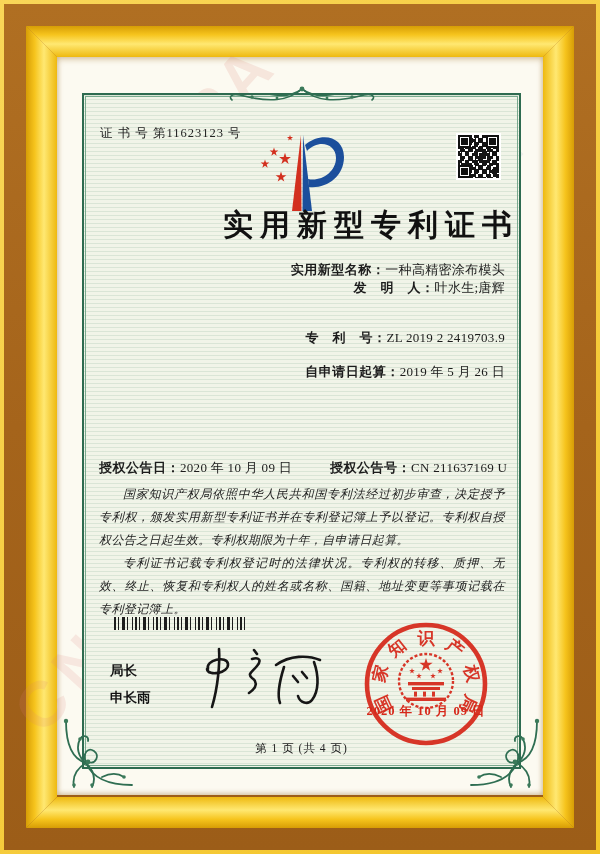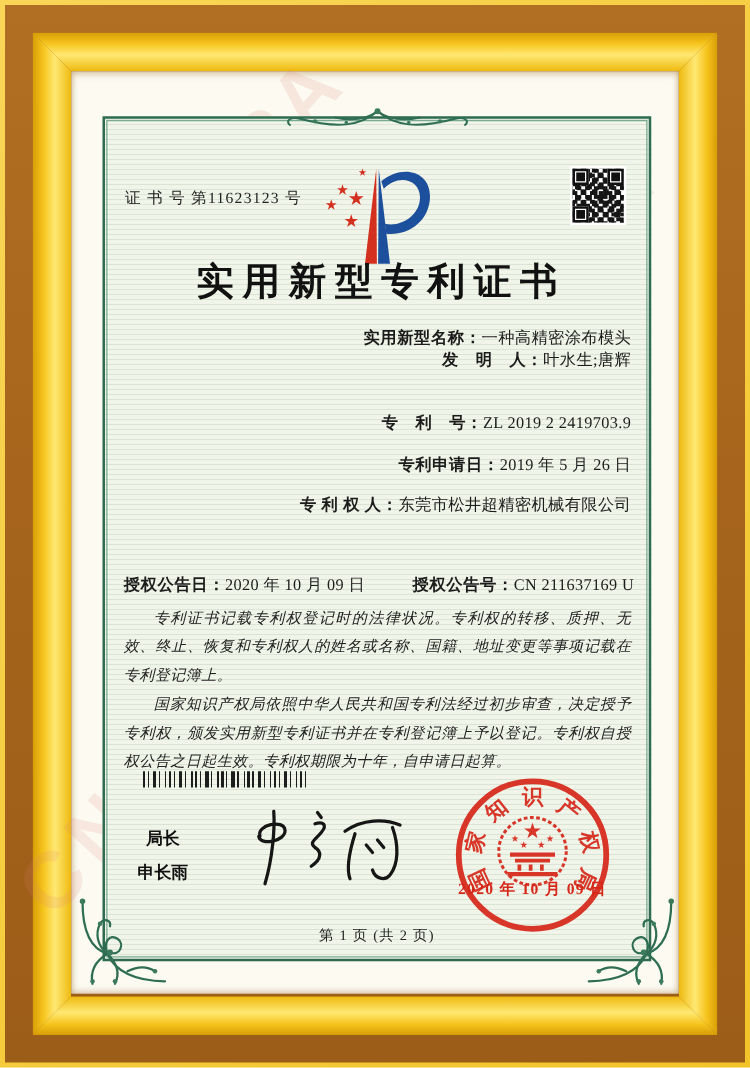--- a/index.html
+++ b/index.html
@@ -41,47 +41,47 @@
     border:2px solid #2e6b50;background:
       repeating-linear-gradient(180deg,rgba(124,168,141,.20) 0 1px,rgba(124,168,141,0) 1px 4px),
       #f1f4e8;}
   .cert::before{content:"";position:absolute;inset:1px;border:1px solid #79a98e;pointer-events:none;}
   .abs{position:absolute;}
   
   .orn-top{left:50%;top:-10px;transform:translateX(-50%);}
   .orn-bl{left:-26px;bottom:-26px;}
   .orn-br{right:-26px;bottom:-26px;transform:scaleX(-1);}
   
-  .cert-no{left:16px;top:30px;font-size:12.5px;color:#222;letter-spacing:1px;margin-top:25px;}
+  .cert-no{left:16px;top:30px;font-size:12.5px;color:#222;letter-spacing:1px;}
   .logo{left:168px;top:34px;}
   .qr{left:372px;top:38px;width:41px;height:43px;background:#fff;padding:2px;}
   .qr-inner{position:relative;width:100%;height:100%;
     background:
       repeating-conic-gradient(#151515 0 25%,transparent 0 50%) 0 0/7px 7px,
       repeating-conic-gradient(transparent 0 25%,#151515 0 50%) 2px 3px/9px 9px;}
   .finder{position:absolute;width:9px;height:9px;border:2px solid #111;background:#fff;}
   .finder::after{content:"";position:absolute;inset:1px;background:#111;}
   .f-tl{left:0;top:0;} .f-tr{right:0;top:0;} .f-bl{left:0;bottom:0;}
-  .title{left:0;right:0;top:110px;text-align:center;font-size:30px;font-weight:bold;color:#111;letter-spacing:7px;text-indent:7px;}
+  .title{left:0;right:0;top:110px;text-align:right;font-size:30px;font-weight:bold;color:#111;letter-spacing:7px;text-indent:7px;}
   
   .row{left:15px;right:14px;font-size:13px;color:#1c1c1c;white-space:nowrap;text-align:right;}
   .row .lab{display:inline-block;font-weight:bold;letter-spacing:.5px;}
   .row .val{letter-spacing:.3px;}
   .lab2{font-weight:bold;margin-left:38px;}
   
   .paras{left:15px;right:14px;top:388px;font-size:12px;line-height:23px;color:#222;
     font-style:italic;letter-spacing:.4px;text-align:justify;}
   .paras p{margin:0;text-indent:2em;}
   
   .barcode{left:30px;top:522px;width:133px;height:13px;
     background:repeating-linear-gradient(90deg,
       #1d1d1d 0 2px,transparent 2px 4px,#1d1d1d 4px 5px,transparent 5px 8px,
       #1d1d1d 8px 11px,transparent 11px 13px,#1d1d1d 13px 14px,transparent 14px 18px,
       #1d1d1d 18px 19px,transparent 19px 21px);}
-  .signer{left:26px;top:562px;font-size:13.5px;font-weight:bold;color:#111;line-height:27px;text-align:center;}
+  .signer{left:26px;top:562px;font-size:13.5px;font-weight:bold;color:#111;line-height:27px;}
   .sig{left:112px;top:548px;}
   .seal-box{left:277px;top:524px;width:130px;height:130px;}
   .seal-date{left:277px;top:608px;width:130px;text-align:center;color:#d6281a;
     font-size:12.5px;font-weight:bold;letter-spacing:1px;white-space:nowrap;}
   .page-num{left:0;right:0;top:646px;text-align:center;font-size:11.5px;color:#222;letter-spacing:1px;}
   .footer-note{position:absolute;left:0;right:0;top:714px;text-align:center;
     font-size:12.5px;font-style:italic;color:#333;letter-spacing:3px;}
 </style>
 </head>
 <body>
@@ -189,32 +189,29 @@
     <div class="abs row" style="top:166px">
       <span class="lab">实用新型名称：</span><span class="val">一种高精密涂布模头</span>
     </div>
     <div class="abs row" style="top:184px">
       <span class="lab">发　明　人：</span><span class="val">叶水生;唐辉</span>
     </div>
     <div class="abs row" style="top:234px">
       <span class="lab">专　利　号：</span><span class="val">ZL 2019 2 2419703.9</span>
     </div>
     <div class="abs row" style="top:268px">
-      <span class="lab">专利申请日：</span><span class="val">2019 年 5 月 26 日</span>
-    </div>
-    <div class="abs row" style="top:300px">
-      <span class="lab">专 利 权 人：</span><span class="val">东莞市松井超精密机械有限公司</span>
+      <span class="lab">自申请日起算：</span><span class="val">2019 年 5 月 26 日</span>
     </div>
     <div class="abs row" style="top:364px">
       <span class="lab">授权公告日：</span><span class="val">2020 年 10 月 09 日</span><span class="lab lab2">授权公告号：</span><span class="val">CN 211637169 U</span>
     </div>
 
     <div class="abs paras">
+      <p>国家知识产权局依照中华人民共和国专利法经过初步审查，决定授予专利权，颁发实用新型专利证书并在专利登记簿上予以登记。专利权自授权公告之日起生效。专利权期限为十年，自申请日起算。</p>
       <p>专利证书记载专利权登记时的法律状况。专利权的转移、质押、无效、终止、恢复和专利权人的姓名或名称、国籍、地址变更等事项记载在专利登记簿上。</p>
-      <p>国家知识产权局依照中华人民共和国专利法经过初步审查，决定授予专利权，颁发实用新型专利证书并在专利登记簿上予以登记。专利权自授权公告之日起生效。专利权期限为十年，自申请日起算。</p>
     </div>
 
     <div class="abs barcode"></div>
 
     <div class="abs signer">
       <div>局长</div>
       <div>申长雨</div>
     </div>
 
     <svg class="abs sig" width="140" height="72" viewBox="0 0 140 72">
@@ -253,16 +250,16 @@
         <rect x="47" y="63" width="36" height="3.4"></rect>
         <rect x="51" y="68" width="28" height="3"></rect>
         <rect x="53" y="72.6" width="3" height="5"></rect>
           <rect x="62" y="72.6" width="3" height="5"></rect>
         <rect x="71" y="72.6" width="3" height="5"></rect>
           <rect x="45" y="78.6" width="40" height="3.4"></rect>
       </g>
     </svg>
     <div class="abs seal-date">2020 年 10 月 09 日</div>
 
-    <div class="abs page-num">第 1 页 (共 2 页)</div>
+    <div class="abs page-num">第 1 页 (共 4 页)</div>
   </div>
 
 </div>
 
 </body></html>

